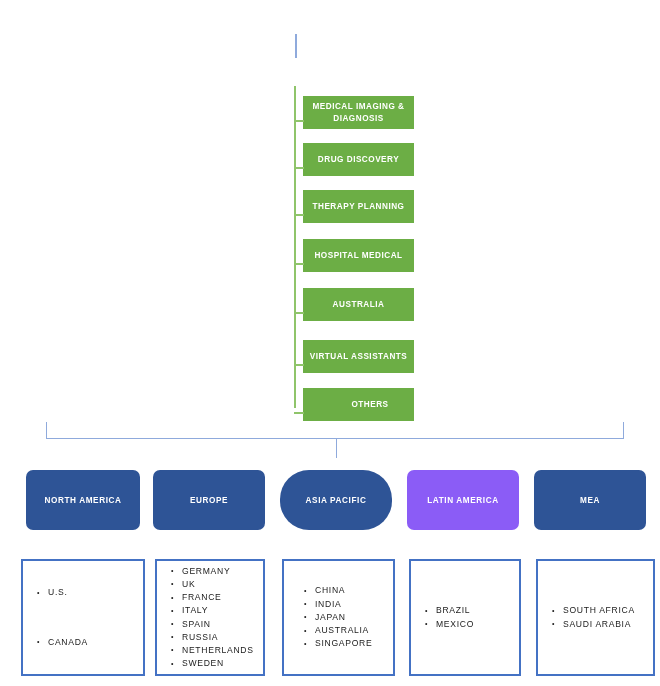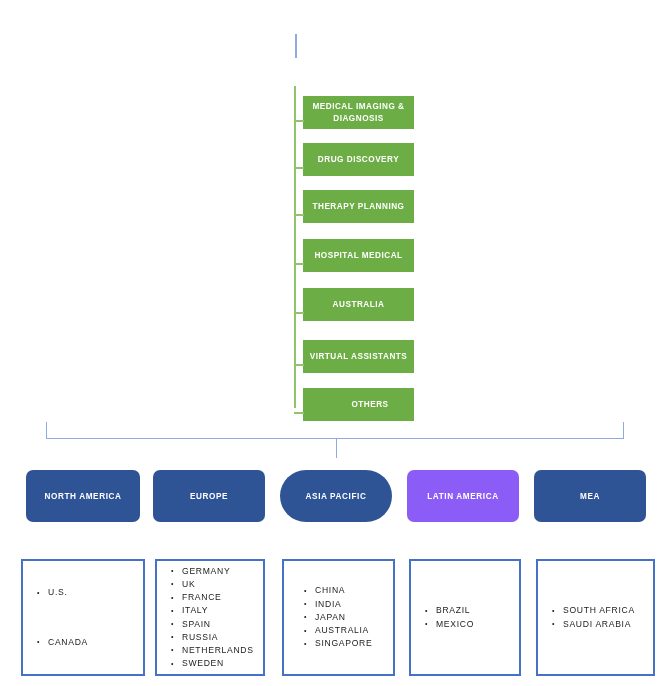--- a/index.html
+++ b/index.html
@@ -126,21 +126,21 @@
     left: 336px;
     top: 438px;
     width: 1px;
     height: 20px;
     background: #8faadc;
   }
 
   
   .region-box {
     top: 470px;
-    height: 52px;
+    height: 60px;
     background: #2e5496;
     color: #ffffff;
     font-size: 8.2px;
     font-weight: bold;
     letter-spacing: 0.6px;
     border-radius: 7px;
   }
 
   
   .country-box {

